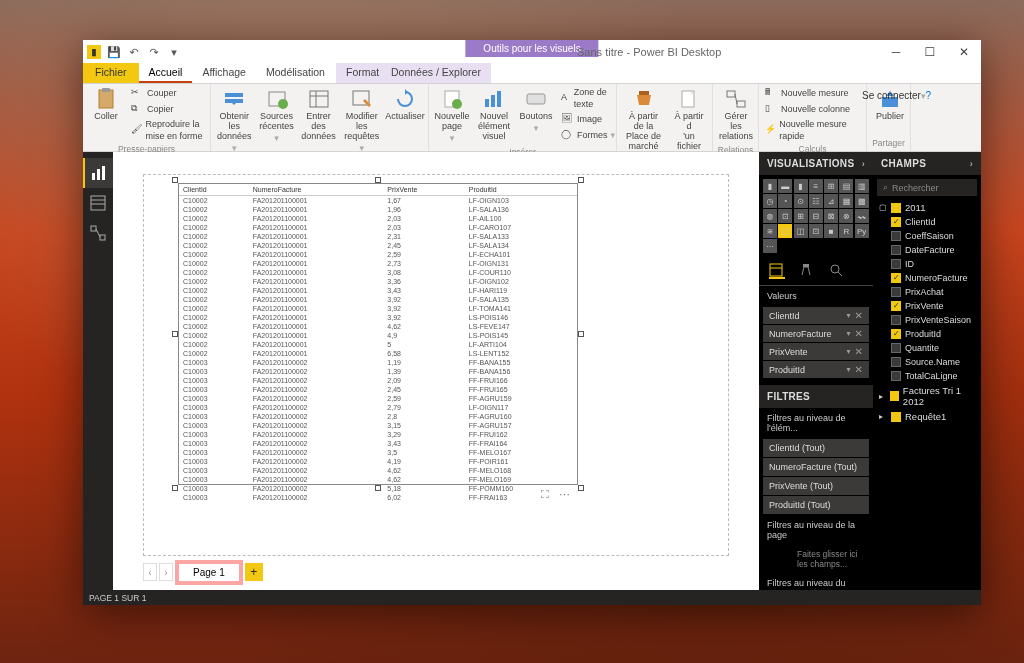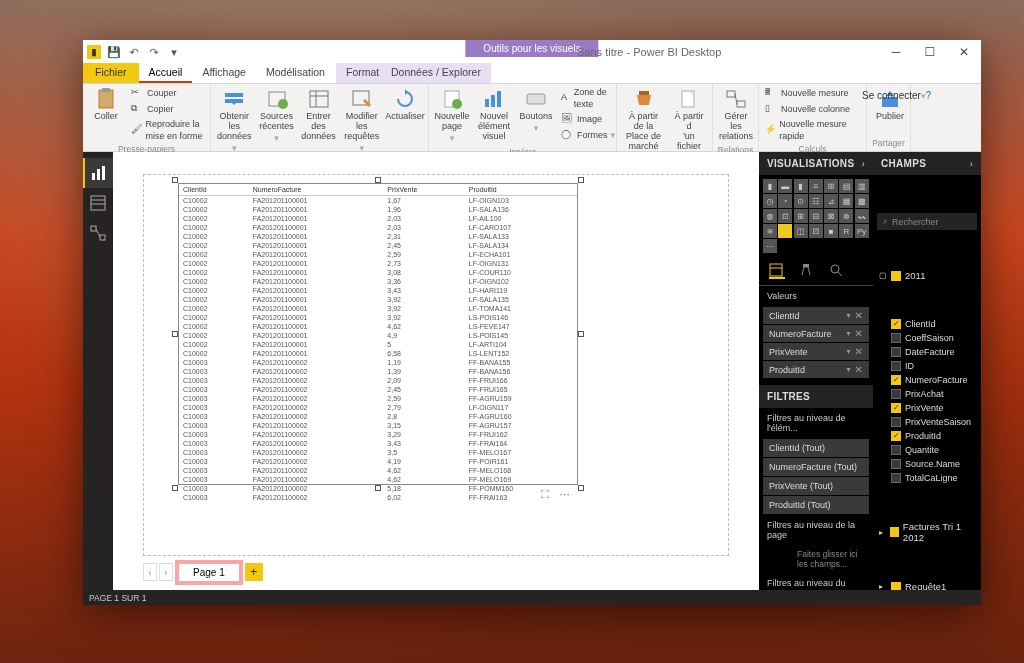--- a/index.html
+++ b/index.html
@@ -43,21 +43,21 @@
 .visual th { text-align: left; padding: 2px 4px; border-bottom: 1px solid #ccc; font-weight: normal; color: #333; background: #fff; }
 .visual td { padding: 1px 4px; color: #555; }
 .visual-actions { position: absolute; right: 4px; bottom: -18px; display: flex; gap: 4px; }
 .visual-actions span { width: 14px; height: 14px; cursor: pointer; color: #777; font-size: 11px; }
 .pages-bar { height: 20px; display: flex; align-items: center; gap: 2px; font-size: 10px; }
 .page-nav { width: 14px; height: 18px; border: 1px solid #ddd; display: flex; align-items: center; justify-content: center; cursor: pointer; color: #999; }
 .page-tab { padding: 3px 14px; border: 4px solid #fca5a5; background: #fff; cursor: pointer; }
 .page-add { width: 18px; height: 18px; background: #f2c811; display: flex; align-items: center; justify-content: center; cursor: pointer; font-size: 12px; color: #333; }
 .statusbar { height: 15px; background: #252423; color: #ccc; font-size: 8.5px; padding: 1px 6px; display: flex; align-items: center; }
 .panel { width: 114px; background: #000000; color: #ddd; display: flex; flex-direction: column; font-size: 9.5px; overflow-y: auto; }
-.panel.fields { width: 108px; gap: 34px; }
+.panel.fields { width: 108px; }
 .panel-head { background: #252423; padding: 6px 8px; font-size: 10px; font-weight: 600; display: flex; align-items: center; justify-content: space-between; letter-spacing: 0.3px; }
 .viz-gallery { display: grid; grid-template-columns: repeat(7, 1fr); gap: 1px; padding: 4px; }
 .viz-ico { width: 14px; height: 14px; background: #555; cursor: pointer; display: flex; align-items: center; justify-content: center; font-size: 8px; color: #ccc; }
 .viz-ico.sel { background: #f2c811; }
 .pane-tabs { display: flex; gap: 14px; padding: 6px 10px; border-bottom: 1px solid #444; }
 .pane-tab { width: 16px; height: 16px; cursor: pointer; color: #888; }
 .pane-tab.active { color: #f2c811; border-bottom: 2px solid #f2c811; padding-bottom: 4px; }
 .section-label { padding: 5px 8px; font-size: 9px; color: #ccc; }
 .well-item { background: #3b3a39; margin: 1px 4px; padding: 3px 6px; display: flex; justify-content: space-between; align-items: center; font-size: 9px; cursor: pointer; }
 .well-item .x { color: #999; font-size: 10px; }

